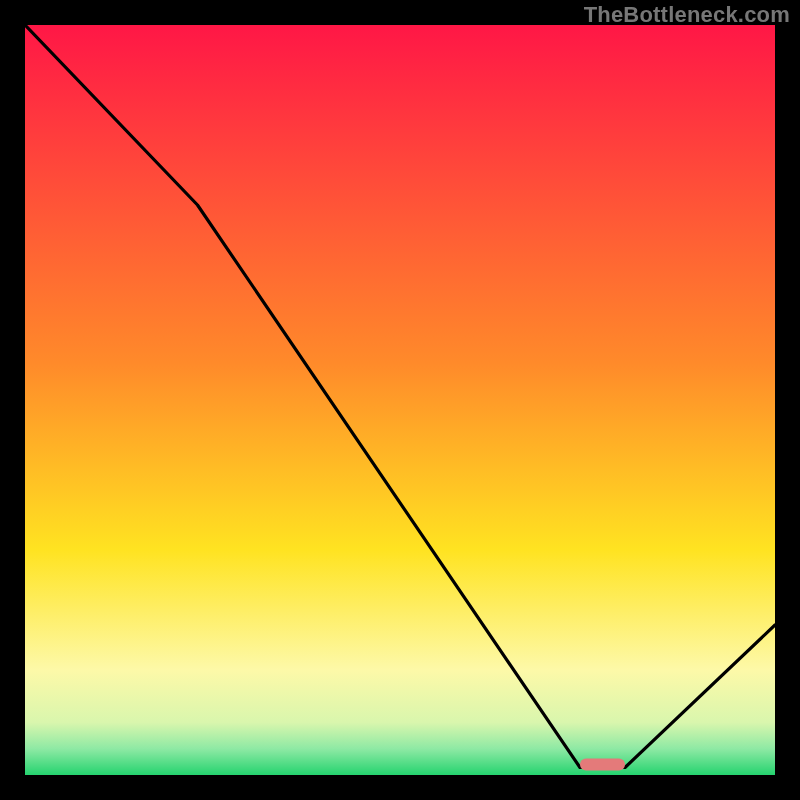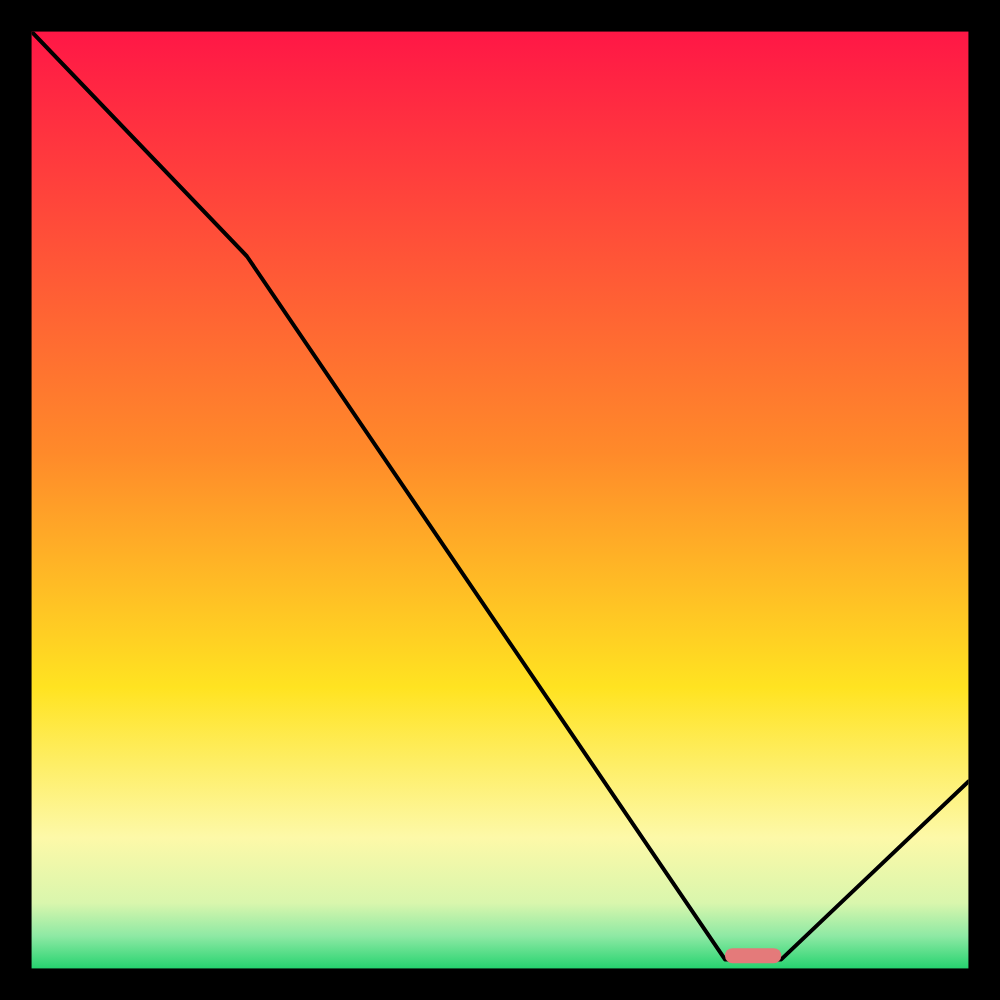--- a/index.html
+++ b/index.html
@@ -46,20 +46,21 @@
   }
   .marker {
     fill: #e47a7a;
     stroke: none;
   }
 </style>
 </head>
 <body>
 
 <div class="frame">
+  <div class="watermark">TheBottleneck.com</div>
 
   <div class="plot">
     <svg id="chart-svg" width="750" height="750" viewBox="0 0 750 750">
       <defs>
         <linearGradient id="bg-grad" x1="0" y1="0" x2="0" y2="1">
             <stop offset="0%" stop-color="#ff1746"></stop>
             <stop offset="45%" stop-color="#ff8a2a"></stop>
             <stop offset="70%" stop-color="#ffe321"></stop>
             <stop offset="86%" stop-color="#fdf9a8"></stop>
             <stop offset="93%" stop-color="#d9f6ad"></stop>

